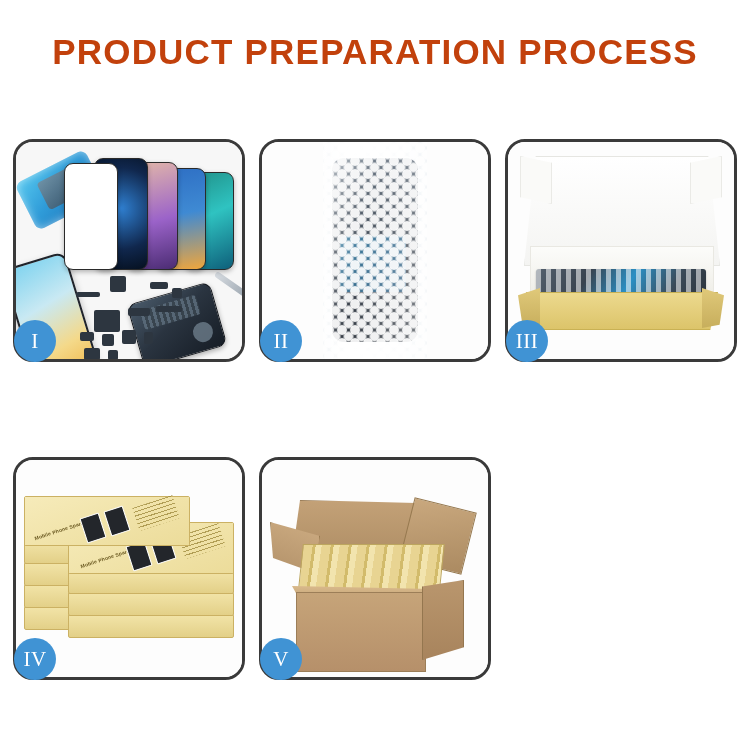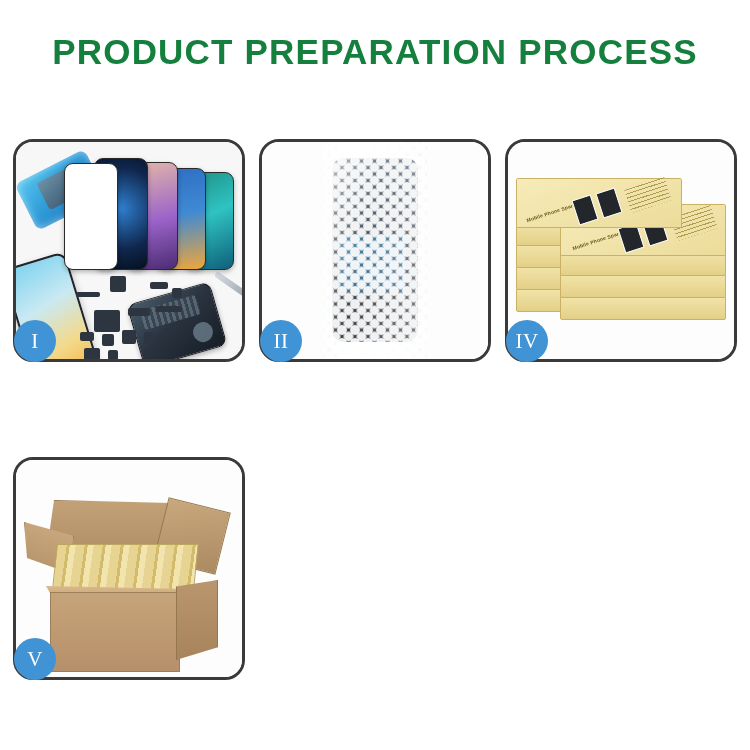--- a/index.html
+++ b/index.html
@@ -8,21 +8,21 @@
     width:750px;height:750px;
     background:#ffffff;
     font-family:"Liberation Sans", sans-serif;
     overflow:hidden;
   }
   .sheet{position:relative;width:750px;height:750px;}
 
   
   .header{padding-top:34px;text-align:center;}
   .title{
-    font-size:35px;font-weight:bold;color:#15803d;
+    font-size:35px;font-weight:bold;color:#c2410c;
     letter-spacing:1.2px;line-height:1.05;white-space:nowrap;
   }
   .subtitle{
     margin-top:10px;font-size:15.5px;color:#1b1b1b;
     letter-spacing:.1px;white-space:nowrap;
   }
 
   
   .grid{
     position:absolute;left:13px;top:139px;
@@ -353,20 +353,33 @@
     <div class="panel">
       <div class="panel-clip p2">
         <div class="wrapbg"></div>
         <div class="dev"></div>
         <div class="bubbles"></div>
         <div class="sheen"></div>
       </div>
       <div class="badge">II</div>
     </div>
 
+    <div class="panel">
+      <div class="panel-clip p3">
+        <div class="lid"></div>
+        <div class="lidflapL"></div>
+        <div class="lidflapR"></div>
+        <div class="innerwall"></div>
+        <div class="prod"></div>
+        <div class="frontwall"></div>
+        <div class="sideL"></div>
+        <div class="sideR"></div>
+      </div>
+      <div class="badge">III</div>
+    </div>
 
     <div class="panel">
       <div class="panel-clip p4">
         <div class="stack">
 
           <div class="ybox" style="left:0;top:128px;width:164px;height:22px;"></div>
           <div class="ybox" style="left:0;top:106px;width:164px;height:22px;"></div>
           <div class="ybox" style="left:0;top:84px;width:164px;height:22px;"></div>
           <div class="ybox" style="left:0;top:62px;width:164px;height:22px;"></div>
 

